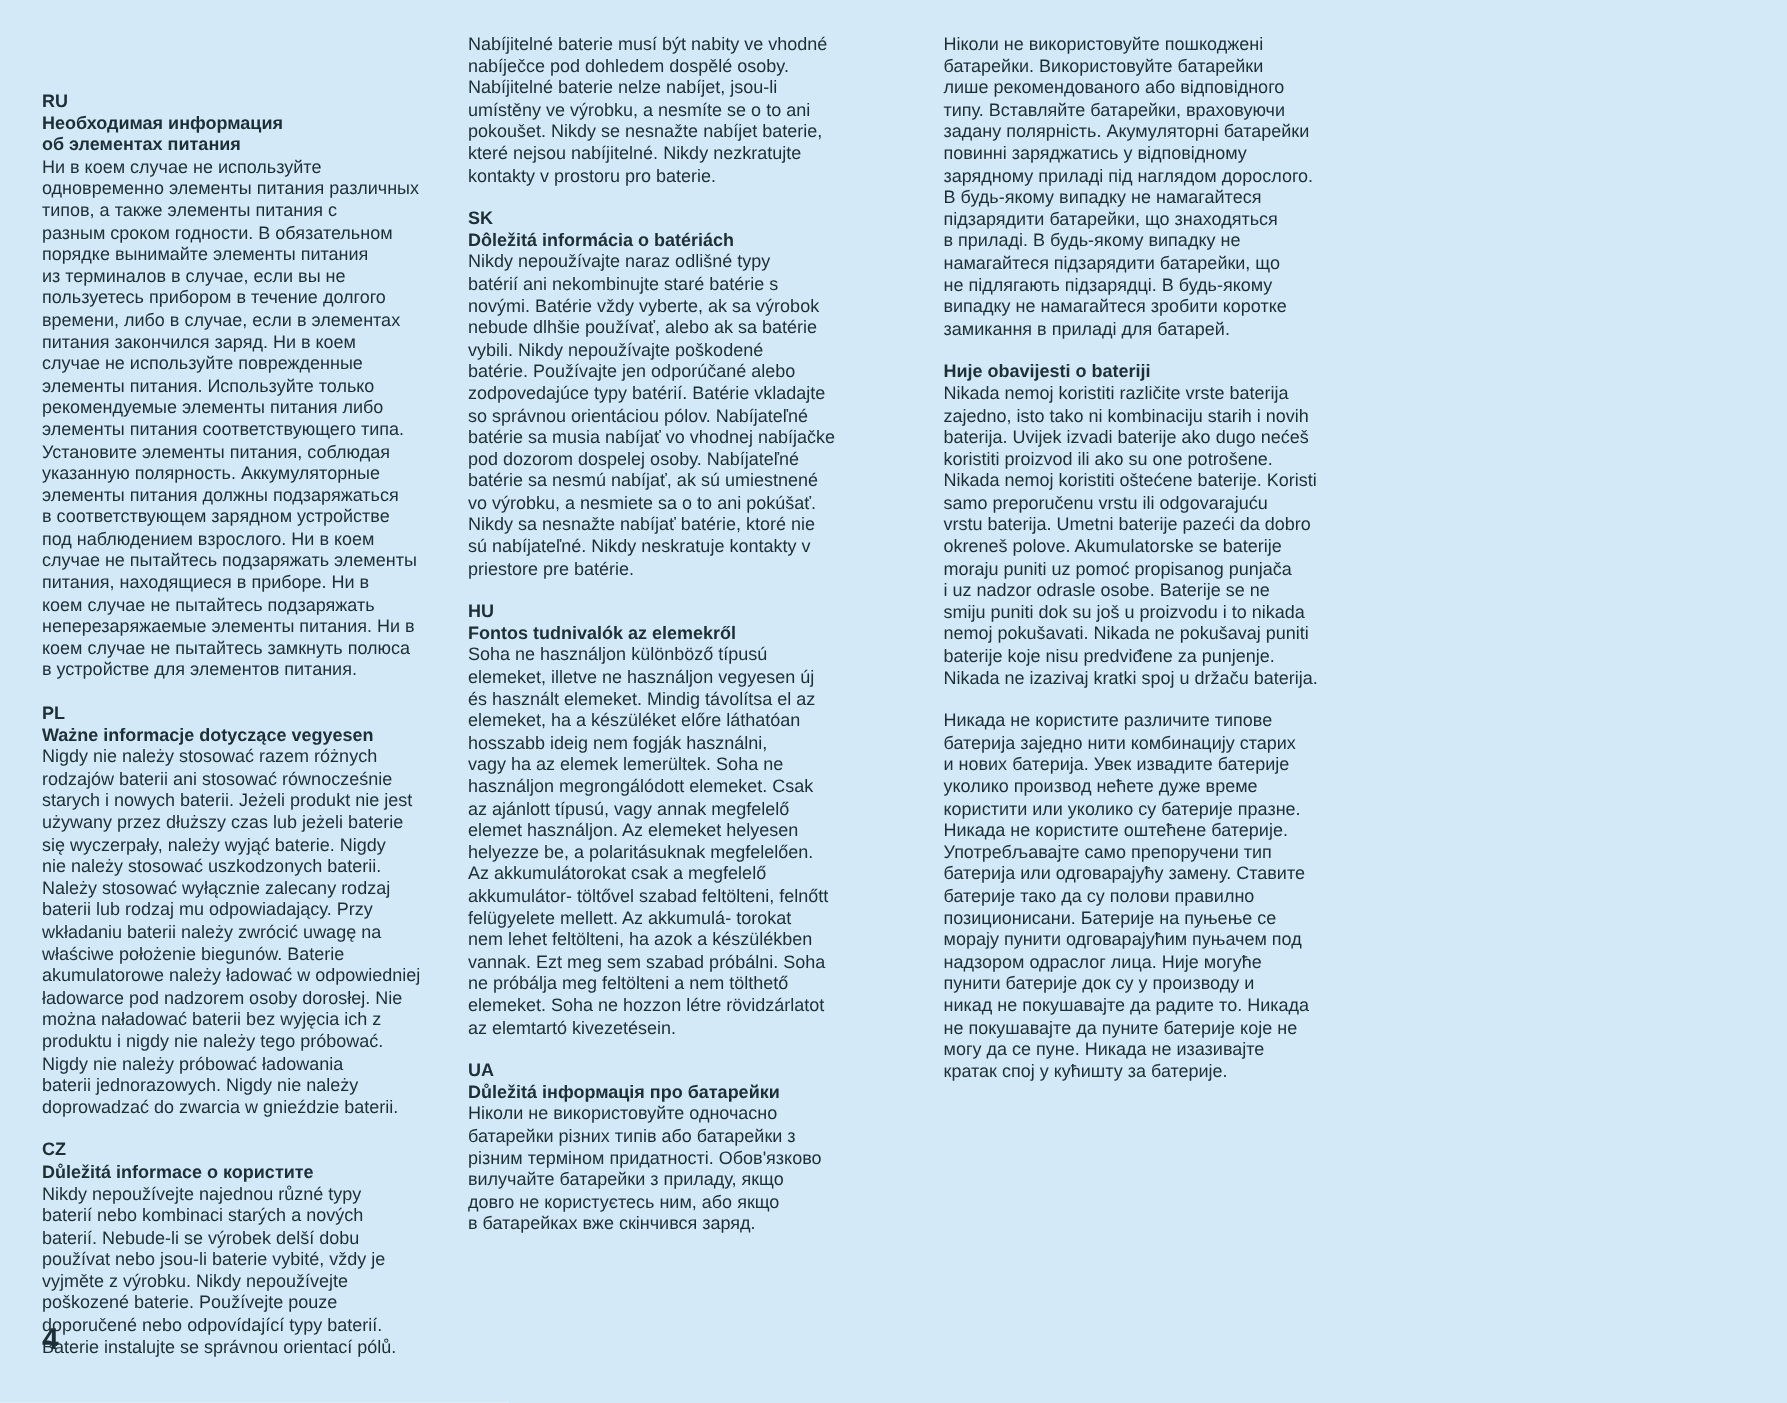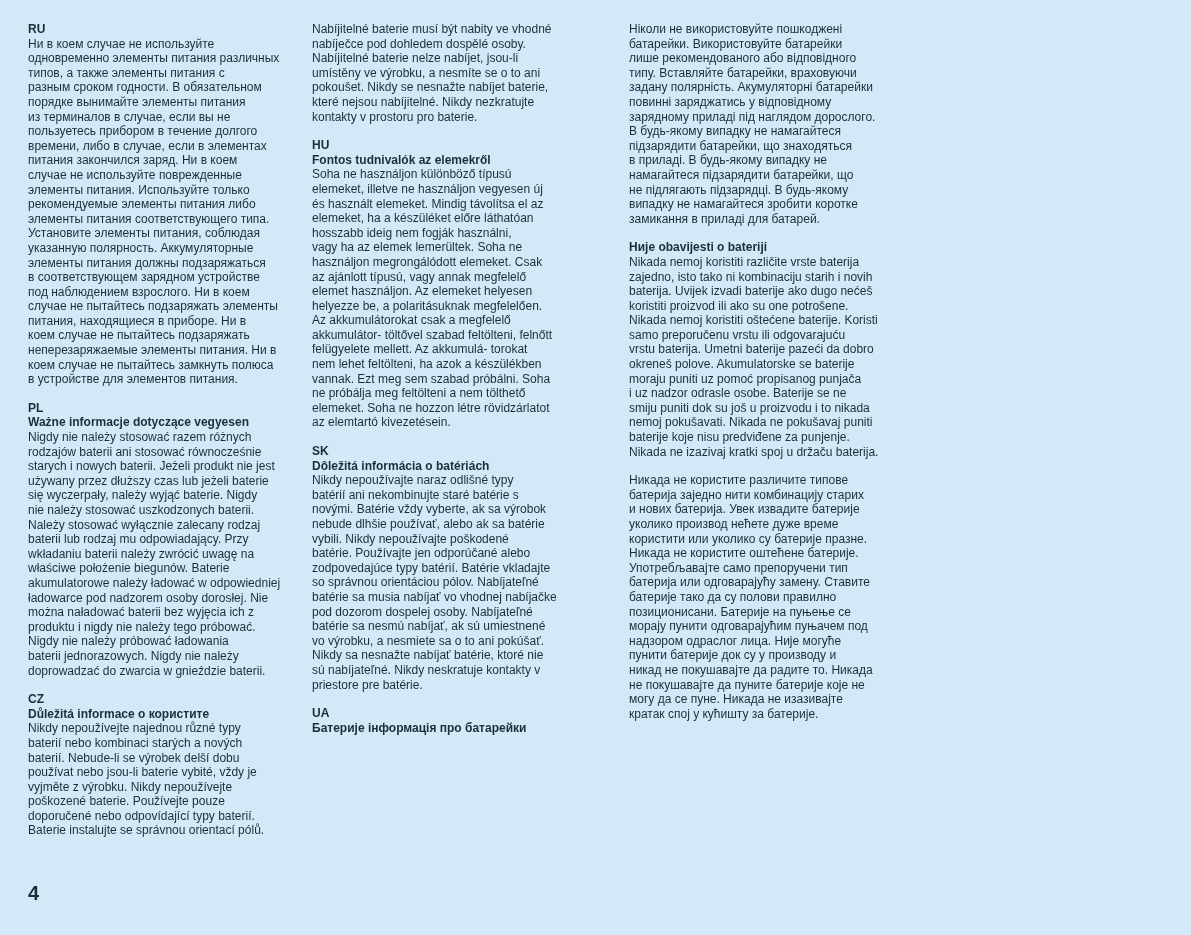--- a/index.html
+++ b/index.html
@@ -11,21 +11,21 @@
     font-family: "Liberation Sans", sans-serif;
     color: #1c2e36;
     overflow: hidden;
   }
   .col {
     position: absolute;
     top: 22px;
     font-size: 12px;
     line-height: 14.6px;
   }
-  .col-1 { left: 28px;  width: 282px; }
+  .col-1 { left: 28px;  width: 282px; margin-top: 38px; }
   .col-2 { left: 312px; width: 282px; }
   .col-3 { left: 629px; width: 320px; }
   .block { margin-bottom: 14px; }
   .lang, .heading {
     font-weight: bold;
     white-space: pre-line;
   }
   .body { white-space: pre-line; }
   .page-number {
     position: absolute;
@@ -36,20 +36,22 @@
   }
 </style>
 </head>
 <body>
 
 <div class="page">
 
   <div class="col col-1">
     <div class="block">
       <div class="lang">RU</div>
+      <div class="heading">Необходимая информация
+об элементах питания</div>
       <div class="body">Ни в коем случае не используйте
 одновременно элементы питания различных
 типов, а также элементы питания с
 разным сроком годности. В обязательном
 порядке вынимайте элементы питания
 из терминалов в случае, если вы не
 пользуетесь прибором в течение долгого
 времени, либо в случае, если в элементах
 питания закончился заряд. Ни в коем
 случае не используйте поврежденные
@@ -107,20 +109,39 @@
     <div class="block">
       <div class="body">Nabíjitelné baterie musí být nabity ve vhodné
 nabíječce pod dohledem dospělé osoby.
 Nabíjitelné baterie nelze nabíjet, jsou-li
 umístěny ve výrobku, a nesmíte se o to ani
 pokoušet. Nikdy se nesnažte nabíjet baterie,
 které nejsou nabíjitelné. Nikdy nezkratujte
 kontakty v prostoru pro baterie.</div>
     </div>
     <div class="block">
+      <div class="lang">SK</div>
+      <div class="heading">Dôležitá informácia o batériách</div>
+      <div class="body">Nikdy nepoužívajte naraz odlišné typy
+batérií ani nekombinujte staré batérie s
+novými. Batérie vždy vyberte, ak sa výrobok
+nebude dlhšie používať, alebo ak sa batérie
+vybili. Nikdy nepoužívajte poškodené
+batérie. Používajte jen odporúčané alebo
+zodpovedajúce typy batérií. Batérie vkladajte
+so správnou orientáciou pólov. Nabíjateľné
+batérie sa musia nabíjať vo vhodnej nabíjačke
+pod dozorom dospelej osoby. Nabíjateľné
+batérie sa nesmú nabíjať, ak sú umiestnené
+vo výrobku, a nesmiete sa o to ani pokúšať.
+Nikdy sa nesnažte nabíjať batérie, ktoré nie
+sú nabíjateľné. Nikdy neskratuje kontakty v
+priestore pre batérie.</div>
+    </div>
+    <div class="block">
       <div class="lang">HU</div>
       <div class="heading">Fontos tudnivalók az elemekről</div>
       <div class="body">Soha ne használjon különböző típusú
 elemeket, illetve ne használjon vegyesen új
 és használt elemeket. Mindig távolítsa el az
 elemeket, ha a készüléket előre láthatóan
 hosszabb ideig nem fogják használni,
 vagy ha az elemek lemerültek. Soha ne
 használjon megrongálódott elemeket. Csak
 az ajánlott típusú, vagy annak megfelelő
@@ -129,41 +150,28 @@
 Az akkumulátorokat csak a megfelelő
 akkumulátor- töltővel szabad feltölteni, felnőtt
 felügyelete mellett. Az akkumulá- torokat
 nem lehet feltölteni, ha azok a készülékben
 vannak. Ezt meg sem szabad próbálni. Soha
 ne próbálja meg feltölteni a nem tölthető
 elemeket. Soha ne hozzon létre rövidzárlatot
 az elemtartó kivezetésein.</div>
     </div>
     <div class="block">
-      <div class="lang">SK</div>
-      <div class="heading">Dôležitá informácia o batériách</div>
-      <div class="body">Nikdy nepoužívajte naraz odlišné typy
-batérií ani nekombinujte staré batérie s
-novými. Batérie vždy vyberte, ak sa výrobok
-nebude dlhšie používať, alebo ak sa batérie
-vybili. Nikdy nepoužívajte poškodené
-batérie. Používajte jen odporúčané alebo
-zodpovedajúce typy batérií. Batérie vkladajte
-so správnou orientáciou pólov. Nabíjateľné
-batérie sa musia nabíjať vo vhodnej nabíjačke
-pod dozorom dospelej osoby. Nabíjateľné
-batérie sa nesmú nabíjať, ak sú umiestnené
-vo výrobku, a nesmiete sa o to ani pokúšať.
-Nikdy sa nesnažte nabíjať batérie, ktoré nie
-sú nabíjateľné. Nikdy neskratuje kontakty v
-priestore pre batérie.</div>
-    </div>
-    <div class="block">
       <div class="lang">UA</div>
-      <div class="heading">Батерије інформація про батарейки</div>
+      <div class="heading">Důležitá інформація про батарейки</div>
+      <div class="body">Ніколи не використовуйте одночасно
+батарейки різних типів або батарейки з
+різним терміном придатності. Обов'язково
+вилучайте батарейки з приладу, якщо
+довго не користуєтесь ним, або якщо
+в батарейках вже скінчився заряд.</div>
     </div>
   </div>
 
   <div class="col col-3">
     <div class="block">
       <div class="body">Ніколи не використовуйте пошкоджені
 батарейки. Використовуйте батарейки
 лише рекомендованого або відповідного
 типу. Вставляйте батарейки, враховуючи
 задану полярність. Акумуляторні батарейки

